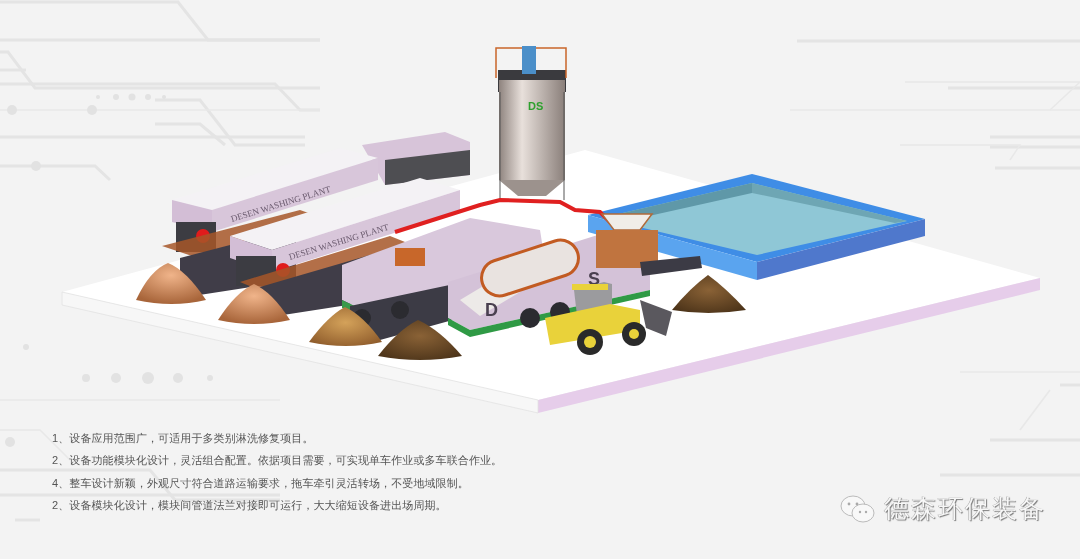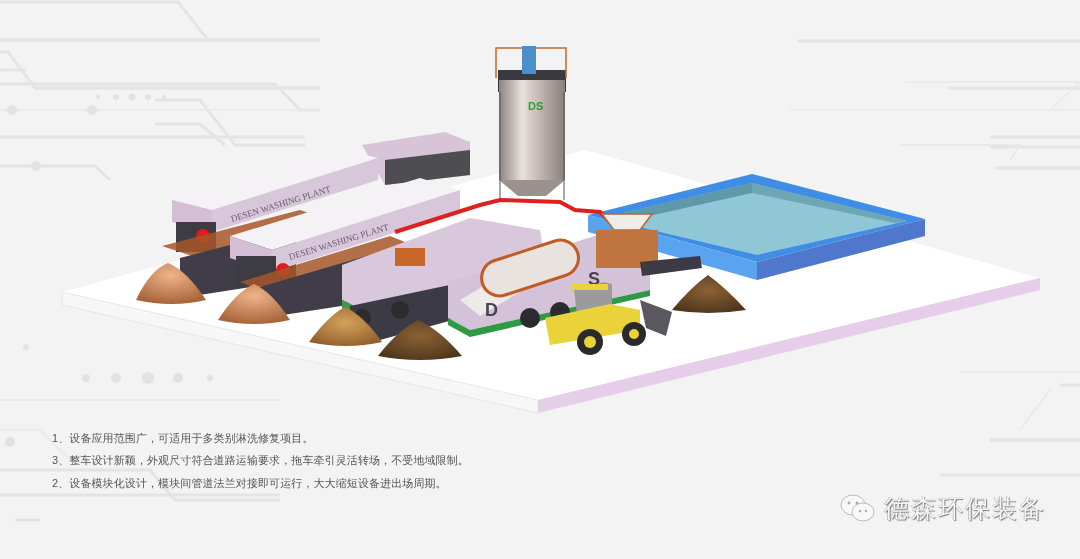--- a/index.html
+++ b/index.html
@@ -1,21 +1,21 @@
 <!DOCTYPE html>
 <html><head>
 <meta charset="utf-8">
 <style>
   html, body { margin:0; padding:0; }
   body { width:1080px; height:559px; background:#f3f3f3; position:relative; overflow:hidden; font-family:"Liberation Sans", "DejaVu Sans", sans-serif; }
   .bg-circuit { position:absolute; left:0; top:0; width:1080px; height:559px; }
   .scene { position:absolute; left:0; top:0; width:1080px; height:559px; }
   .features { position:absolute; left:52px; top:427px; margin:0; padding:0; list-style:none; }
   .features li { font-size:11px; color:#555; line-height:22.4px; white-space:nowrap; letter-spacing:0.1px; }
-  .brand { position:absolute; left:838px; top:492px; display:flex; align-items:flex-start; }
+  .brand { position:absolute; left:838px; top:492px; display:flex; align-items:flex-end; }
   .brand-name { font-family:"DejaVu Serif", serif; font-size:25px; color:#f7f7f7; letter-spacing:2px; text-shadow: 1px 1px 1px #777, -0.5px -0.5px 0 #999; margin-left:6px; }
   .brand-icon { width:40px; height:32px; }
 </style>
 </head>
 <body>
 
 <svg class="bg-circuit" viewBox="0 0 1080 559">
   <g stroke="#e4e4e4" stroke-width="3" fill="none">
     <path d="M0 2 H178 L208 40 H320"></path>
     <path d="M0 40 H320"></path>
@@ -180,21 +180,22 @@
   </defs>
   <path d="M136 300 Q150 270 168 263 Q186 270 206 300 Q172 308 136 300 Z" fill="url(#sandG)"></path>
   <path d="M218 320 Q236 292 254 284 Q272 292 290 320 Q254 328 218 320 Z" fill="url(#sandG)"></path>
   <path d="M309 342 Q328 316 345 307 Q364 316 382 342 Q346 350 309 342 Z" fill="url(#gravelG)"></path>
   <path d="M378 356 Q398 330 418 320 Q440 330 462 356 Q420 364 378 356 Z" fill="url(#soilG)"></path>
   <path d="M672 310 Q690 288 708 275 Q726 288 746 310 Q708 316 672 310 Z" fill="url(#soilG)"></path>
 </svg>
 
 <ul class="features">
   <li>1、设备应用范围广，可适用于多类别淋洗修复项目。</li>
-  <li>3、整车设计新颖，外观尺寸符合道路运输要求，拖车牵引灵活转场，不受地域限制。</li>
+  <li>2、设备功能模块化设计，灵活组合配置。依据项目需要，可实现单车作业或多车联合作业。</li>
+  <li>4、整车设计新颖，外观尺寸符合道路运输要求，拖车牵引灵活转场，不受地域限制。</li>
   <li>2、设备模块化设计，模块间管道法兰对接即可运行，大大缩短设备进出场周期。</li>
 </ul>
 
 <div class="brand">
   <svg class="brand-icon" viewBox="0 0 40 32">
     <ellipse cx="15" cy="13" rx="12" ry="10" fill="#f8f8f8" stroke="#bbb" stroke-width="1"></ellipse>
     <ellipse cx="25" cy="20" rx="11" ry="9" fill="#f8f8f8" stroke="#bbb" stroke-width="1"></ellipse>
     <circle cx="11" cy="11" r="1.4" fill="#aaa"></circle>
       <circle cx="19" cy="11" r="1.4" fill="#aaa"></circle>
     <circle cx="22" cy="19" r="1.2" fill="#aaa"></circle>

